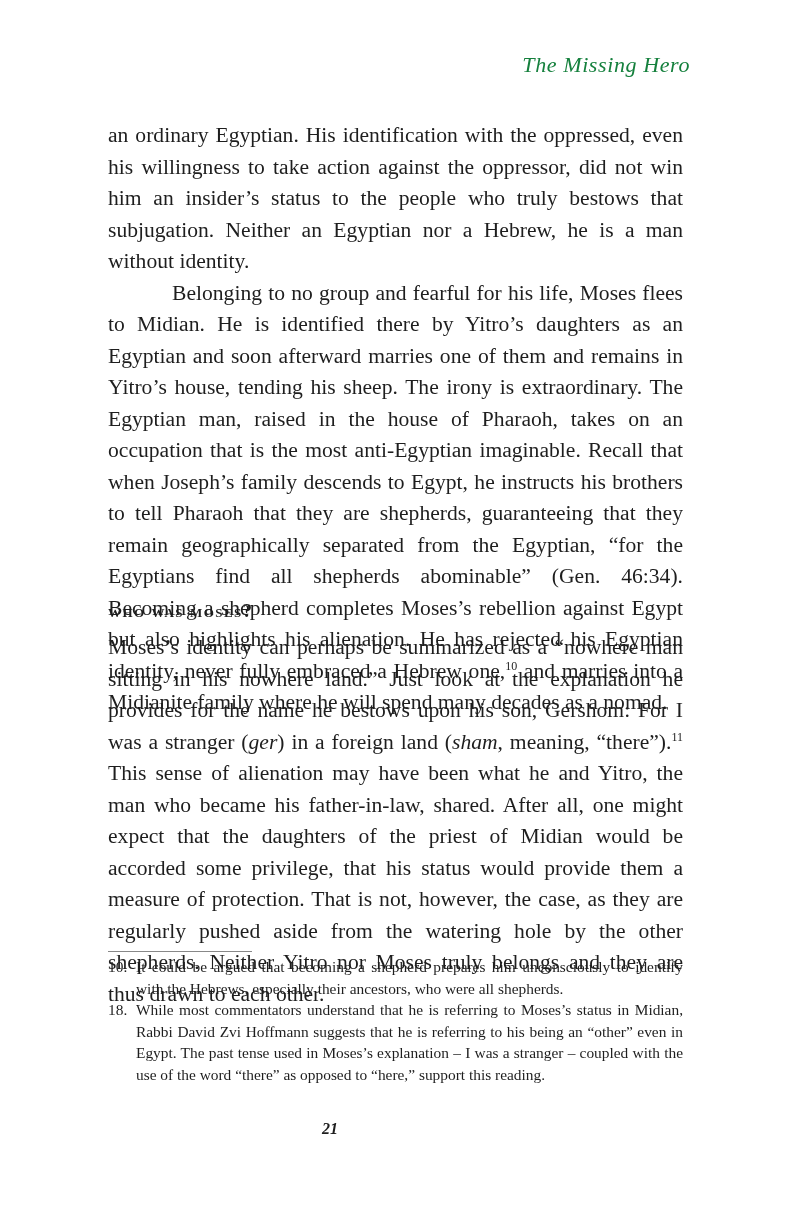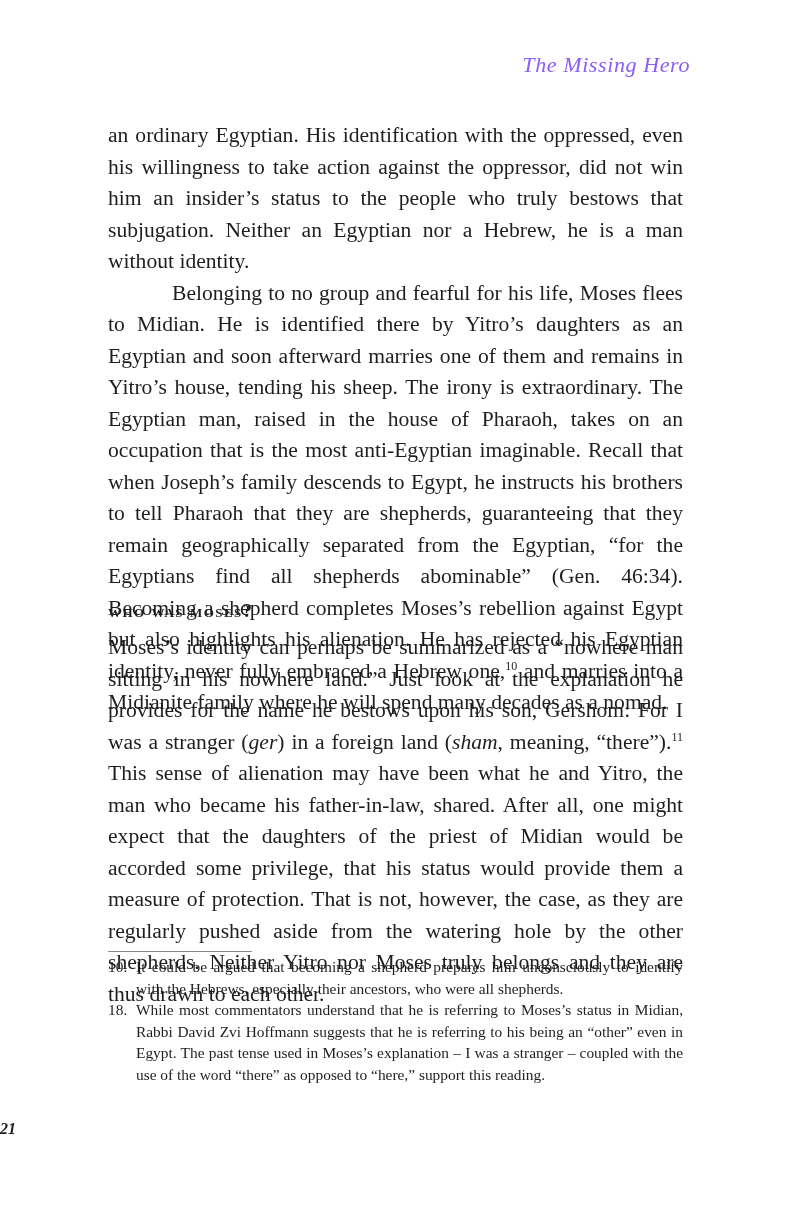--- a/index.html
+++ b/index.html
@@ -15,21 +15,21 @@
       color: #1e1e1e;
       font-family: "Liberation Serif", "DejaVu Serif", serif;
     }
     .running-head {
       position: absolute;
       top: 52px;
       right: 110px;
       font-style: italic;
       font-size: 22px;
       letter-spacing: 0.6px;
-      color: #8b5cf6;
+      color: #15803d;
     }
     .body-text {
       position: absolute;
       top: 120px;
       left: 108px;
       width: 575px;
       font-size: 21.6px;
       line-height: 31.5px;
       text-align: justify;
       hyphens: manual;
@@ -94,20 +94,21 @@
     }
     .footnote .fn-text {
       flex: 1;
       text-align: justify;
     }
     .page-number {
       position: absolute;
       top: 1120px;
       left: 0;
       width: 660px;
+      text-align: center;
       font-style: italic;
       font-weight: bold;
       font-size: 16px;
     }
   </style>
 </head>
 <body>
 
 <div class="running-head">The Missing Hero</div>
 

